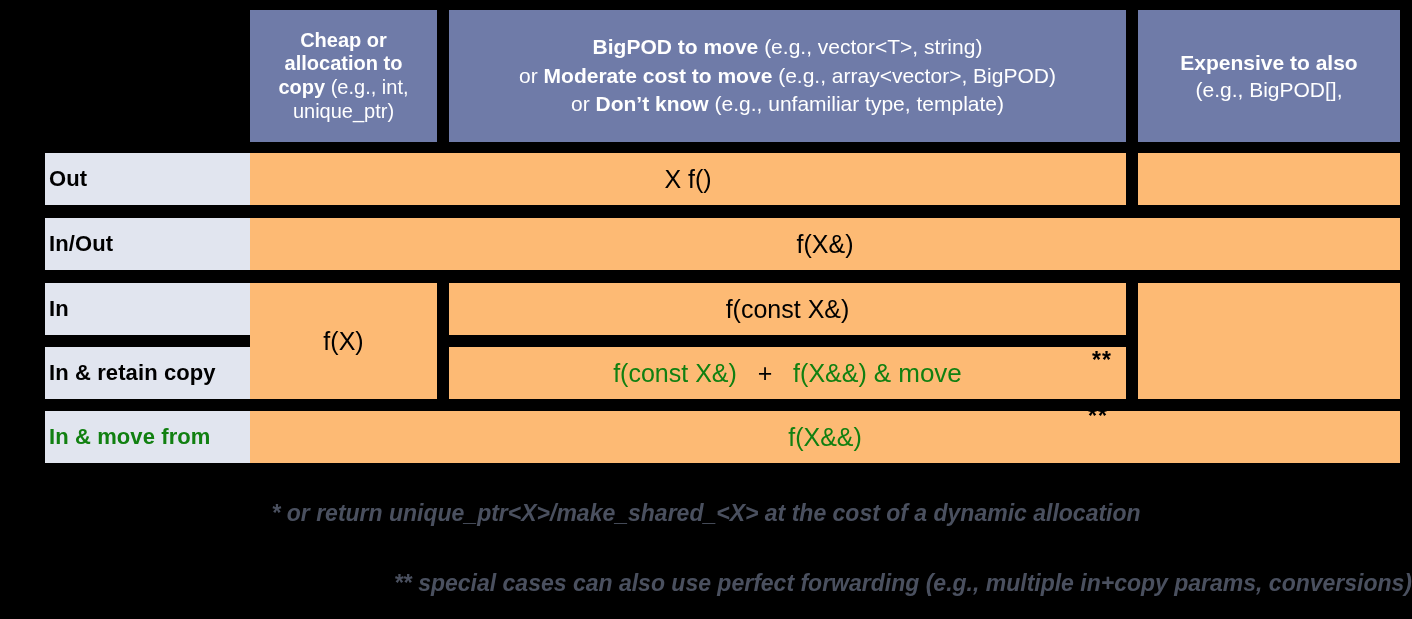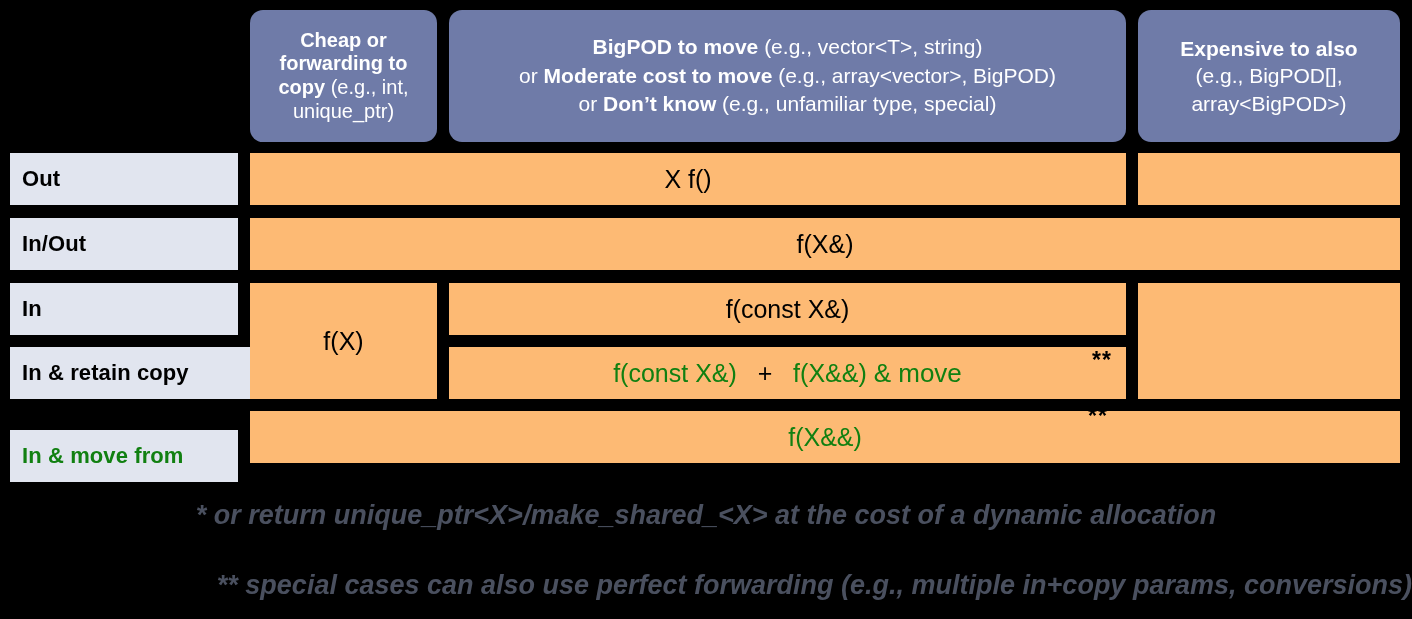--- a/index.html
+++ b/index.html
@@ -17,34 +17,34 @@
 
   
   .hdr{
     background:#6F7BA8;
     color:#FFFFFF;
     display:flex;align-items:center;justify-content:center;
     text-align:center;
     line-height:1.18;
     padding:4px 6px;
     font-size:21px;
-    border-radius:13px;
   }
   .hdr b{font-weight:bold;}
   .hdr .reg{font-weight:normal;}
 
   
   .rowlab{
     background:#E1E5EF;
     color:#000000;
     display:flex;align-items:center;
-    padding-left:12px;
+    padding-left:4px;
     font-size:22px;
     font-weight:bold;
     letter-spacing:.1px;
+    margin-left:35px;
   }
   .rowlab.green{color:#118011;}
 
   
   .data{
     background:#fdba74;
     color:#000000;
     display:flex;align-items:center;justify-content:center;
     font-size:25px;
     font-weight:normal;
@@ -64,70 +64,69 @@
 
   .retain-inner{display:flex;align-items:baseline;justify-content:center;gap:0;}
   .retain-inner span{white-space:pre;}
 
   
   .footnote{
     position:absolute;
     color:#4A505F;
     font-style:italic;
     font-weight:bold;
-    font-size:27px;
+    font-size:23px;
     white-space:nowrap;
     font-family:"Liberation Sans", sans-serif;
   }
 </style>
 </head>
 <body>
 
 <div id="sheet">
 
   <div class="cell" style="left:10px;top:10px;width:228px;height:132px;background:#000000;"></div>
 
   <div class="cell hdr" style="left:250px;top:10px;width:187px;height:132px;font-size:20px;">
     <div>
       <b>Cheap or</b><br>
-      <b>forwarding to</b><br>
+      <b>allocation to</b><br>
       <b>copy</b><span class="reg"> (e.g., int,</span><br>
       <span class="reg">unique_ptr)</span>
     </div>
   </div>
 
   <div class="cell hdr" style="left:449px;top:10px;width:677px;height:132px;font-size:21px;">
     <div style="line-height:1.35;">
       <b>BigPOD to move</b><span class="reg"> (e.g., vector&lt;T&gt;, string)</span><br>
       <span class="reg">or </span><b>Moderate cost to move</b><span class="reg"> (e.g., array&lt;vector&gt;, BigPOD)</span><br>
-      <span class="reg">or </span><b>Don’t know</b><span class="reg"> (e.g., unfamiliar type, special)</span>
+      <span class="reg">or </span><b>Don’t know</b><span class="reg"> (e.g., unfamiliar type, template)</span>
     </div>
   </div>
 
   <div class="cell hdr" style="left:1138px;top:10px;width:262px;height:132px;font-size:21px;">
     <div style="line-height:1.3;">
       <b>Expensive to also</b><br>
       <span class="reg">(e.g., BigPOD[],</span><br>
-      <span class="reg">array&lt;BigPOD&gt;)</span>
     </div>
   </div>
 
   <div class="cell rowlab" style="left:10px;top:153px;width:228px;height:52px;">
     <span>Out</span>
   </div>
   <div class="cell rowlab" style="left:10px;top:283px;width:228px;height:52px;">
     <span>In</span>
   </div>
   <div class="cell rowlab" style="left:10px;top:218px;width:228px;height:52px;">
     <span>In/Out</span>
   </div>
   <div class="cell rowlab" style="left:10px;top:347px;width:266px;height:52px;">
     <span>In &amp; retain copy</span>
   </div>
-  <div class="cell rowlab green" style="left:10px;top:430px;width:228px;height:52px;">
+  <div class="cell rowlab green" style="left:10px;top:411px;width:228px;height:52px;">
     <span>In &amp; move from</span>
   </div>
 
   <div class="cell data" style="left:250px;top:153px;width:876px;height:52px;">
     <span>X f()</span>
   </div>
 
   <div class="cell data empty" style="left:1138px;top:153px;width:262px;height:52px;"></div>
 
   <div class="cell data" style="left:250px;top:218px;width:1150px;height:52px;">

